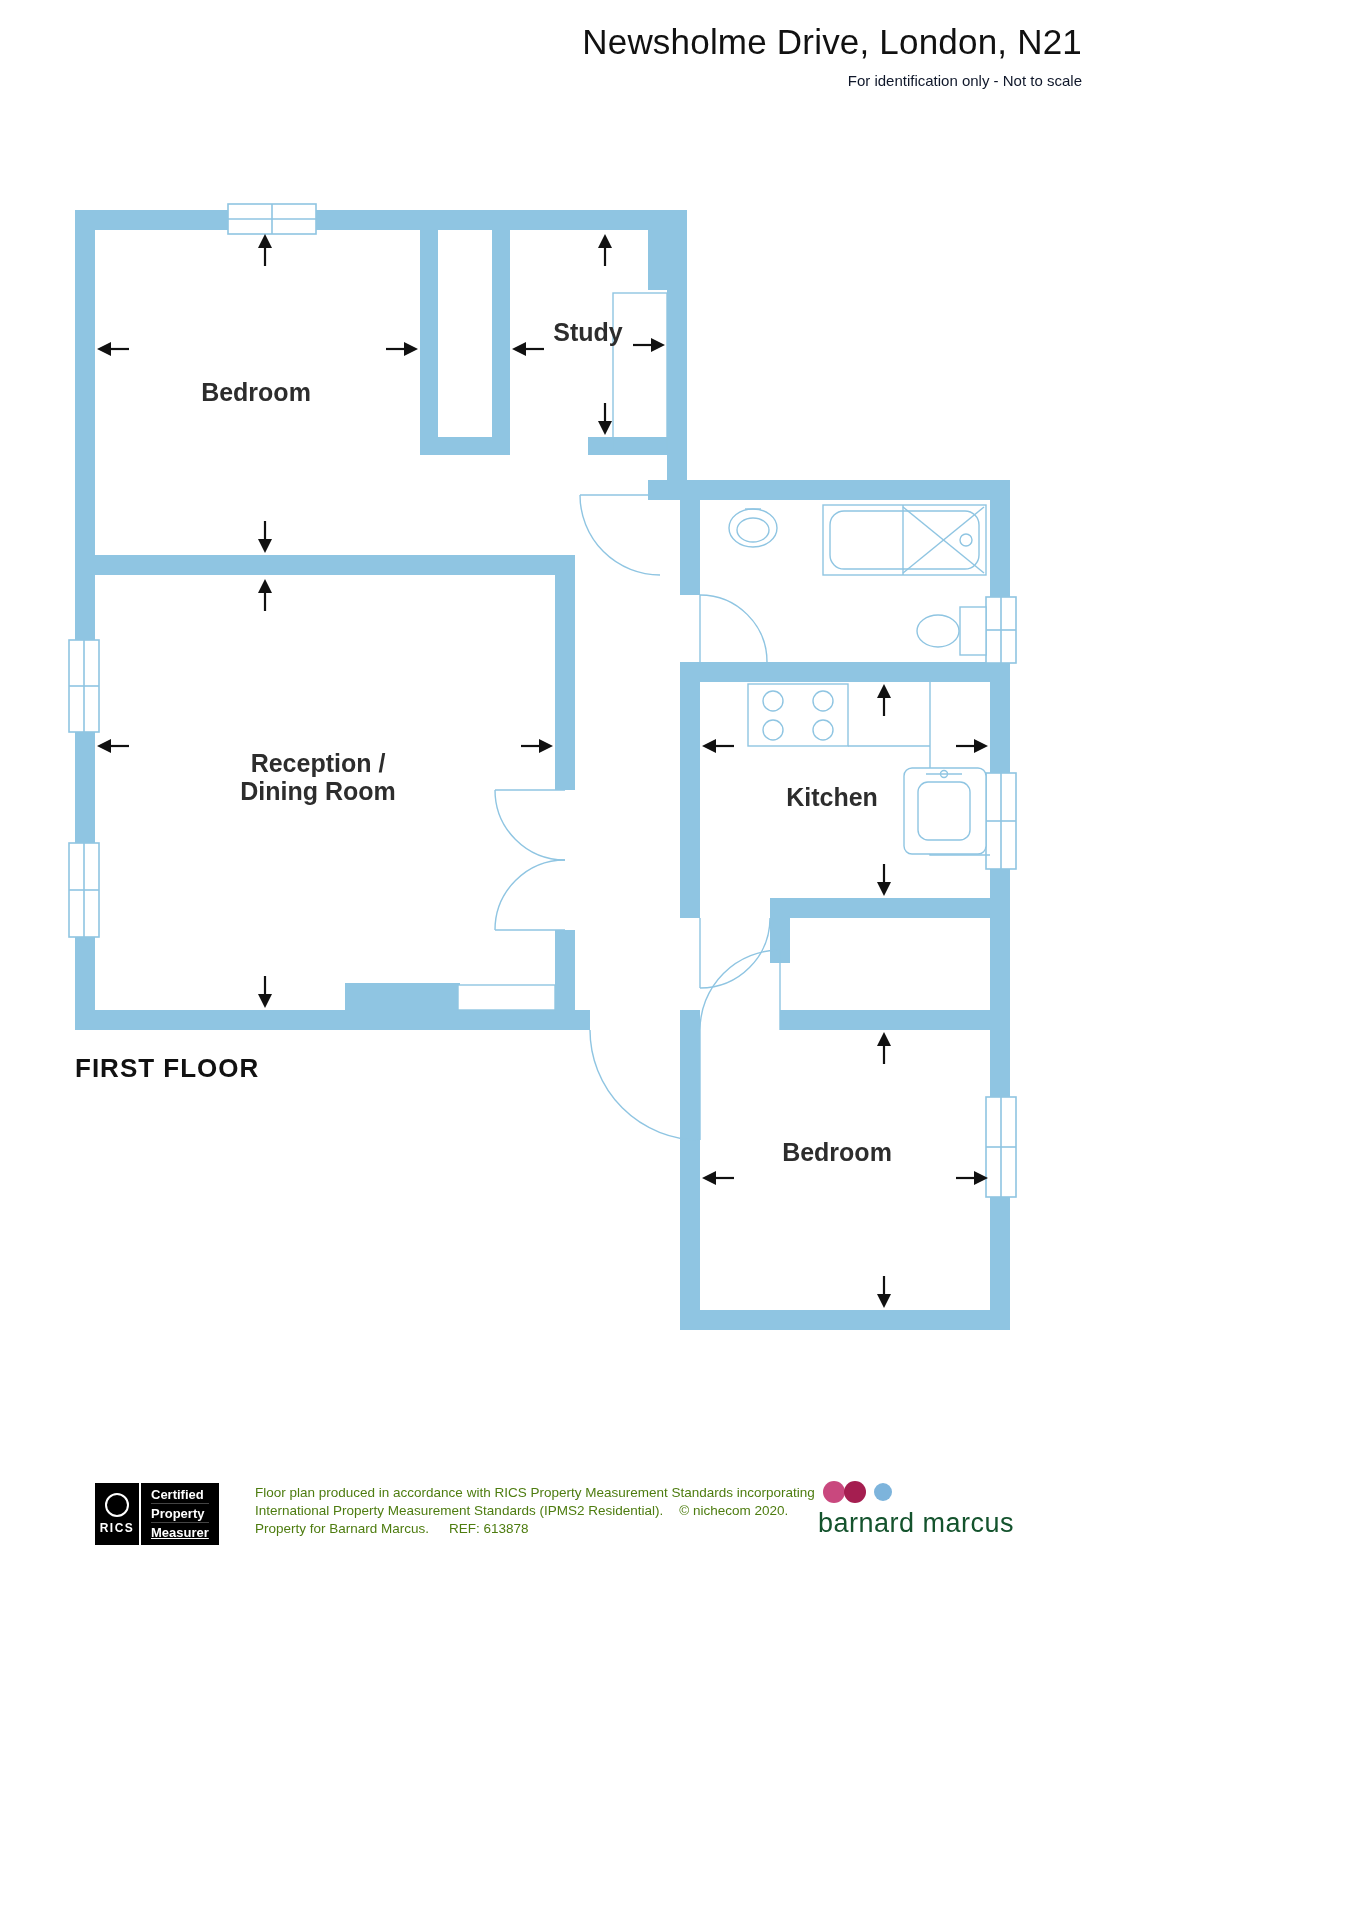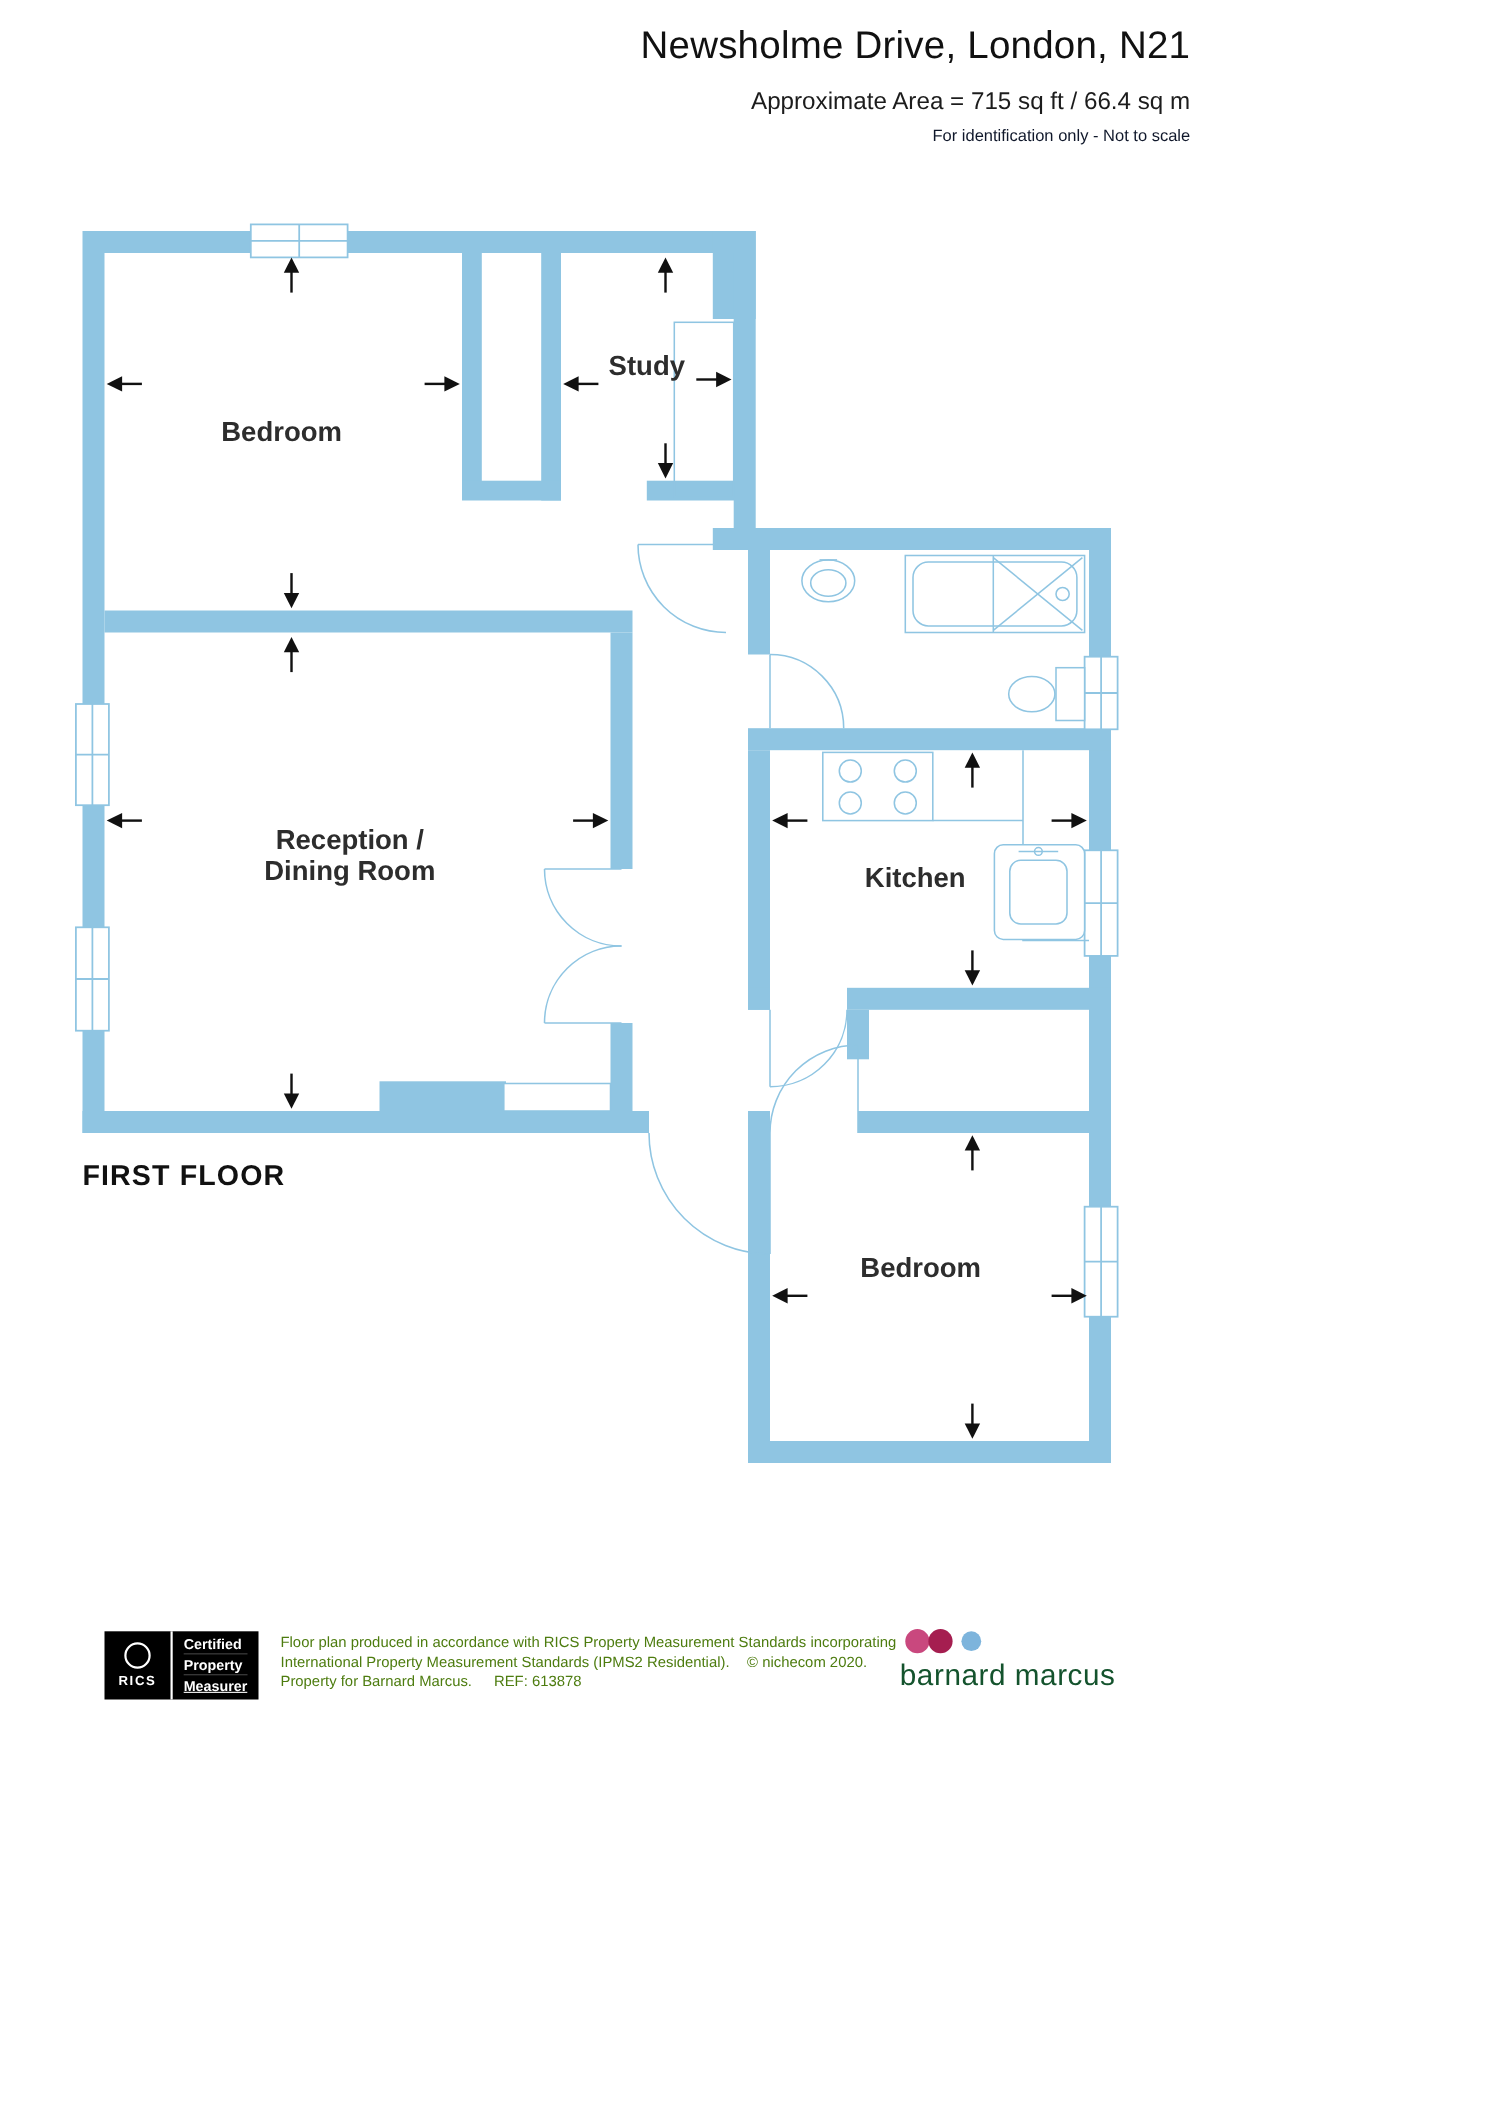--- a/index.html
+++ b/index.html
@@ -18,21 +18,21 @@
   .header .disclaimer { font-size:15px; margin-top:10px; color:#0f172a; }
 
   
   svg.plan { position:absolute; left:0; top:0; }
   .room-label { font-family:"Liberation Sans", sans-serif; font-weight:bold; font-size:25px; fill:#2d2d2d; text-anchor:middle; }
   .floor-label { font-family:"Liberation Sans", sans-serif; font-weight:bold; font-size:26px; fill:#111; letter-spacing:1px; }
 
   
   .footer { position:absolute; left:0; top:1478px; width:1357px; height:80px; }
   .rics { position:absolute; left:95px; top:5px; display:flex; background:#000; color:#fff; height:62px; }
-  .rics .mark { width:62px; border-right:2px solid #fff; display:flex; flex-direction:column; align-items:center; justify-content:center; gap:4px; }
+  .rics .mark { width:46px; border-right:2px solid #fff; display:flex; flex-direction:column; align-items:center; justify-content:center; gap:4px; }
   .rics .mark .circle { width:24px; height:24px; border:2px solid #fff; border-radius:50%; }
   .rics .mark .acronym { font-size:12px; font-weight:bold; letter-spacing:1.5px; }
   .rics .titles { padding:4px 10px; display:flex; flex-direction:column; justify-content:space-between; }
   .rics .titles span { font-size:13px; font-weight:bold; line-height:16px; border-bottom:1px solid #444; }
   .rics .titles span:last-child { border-bottom:none;text-decoration:underline; }
 
   .legal { position:absolute; left:255px; top:6px; color:#4d7c0f; font-size:13.5px; line-height:18px; }
   .legal .row { white-space:nowrap; }
   .legal .copyright { margin-left:16px; }
   .legal .ref { margin-left:20px; }
@@ -41,21 +41,20 @@
   .brand .dots { display:block; }
   .brand .brand-name { font-size:27px; color:#14532d; letter-spacing:.5px; margin-top:2px; }
 </style>
 </head>
 <body>
 
 <div class="page">
 
   <div class="header">
     <h1>Newsholme Drive, London, N21</h1>
-    <div class="area">Approximate Area = 715 sq ft / 66.4 sq m</div>
     <div class="disclaimer">For identification only - Not to scale</div>
   </div>
 
   <svg class="plan" width="1357" height="1920" viewBox="0 0 1357 1920" xmlns="http://www.w3.org/2000/svg">
 
     <defs>
       <g id="arr">
         <polygon points="0,0 -7,14 7,14" fill="#111"></polygon>
         <line x1="0" y1="9" x2="0" y2="32" stroke="#111" stroke-width="2.2"></line>
       </g>

